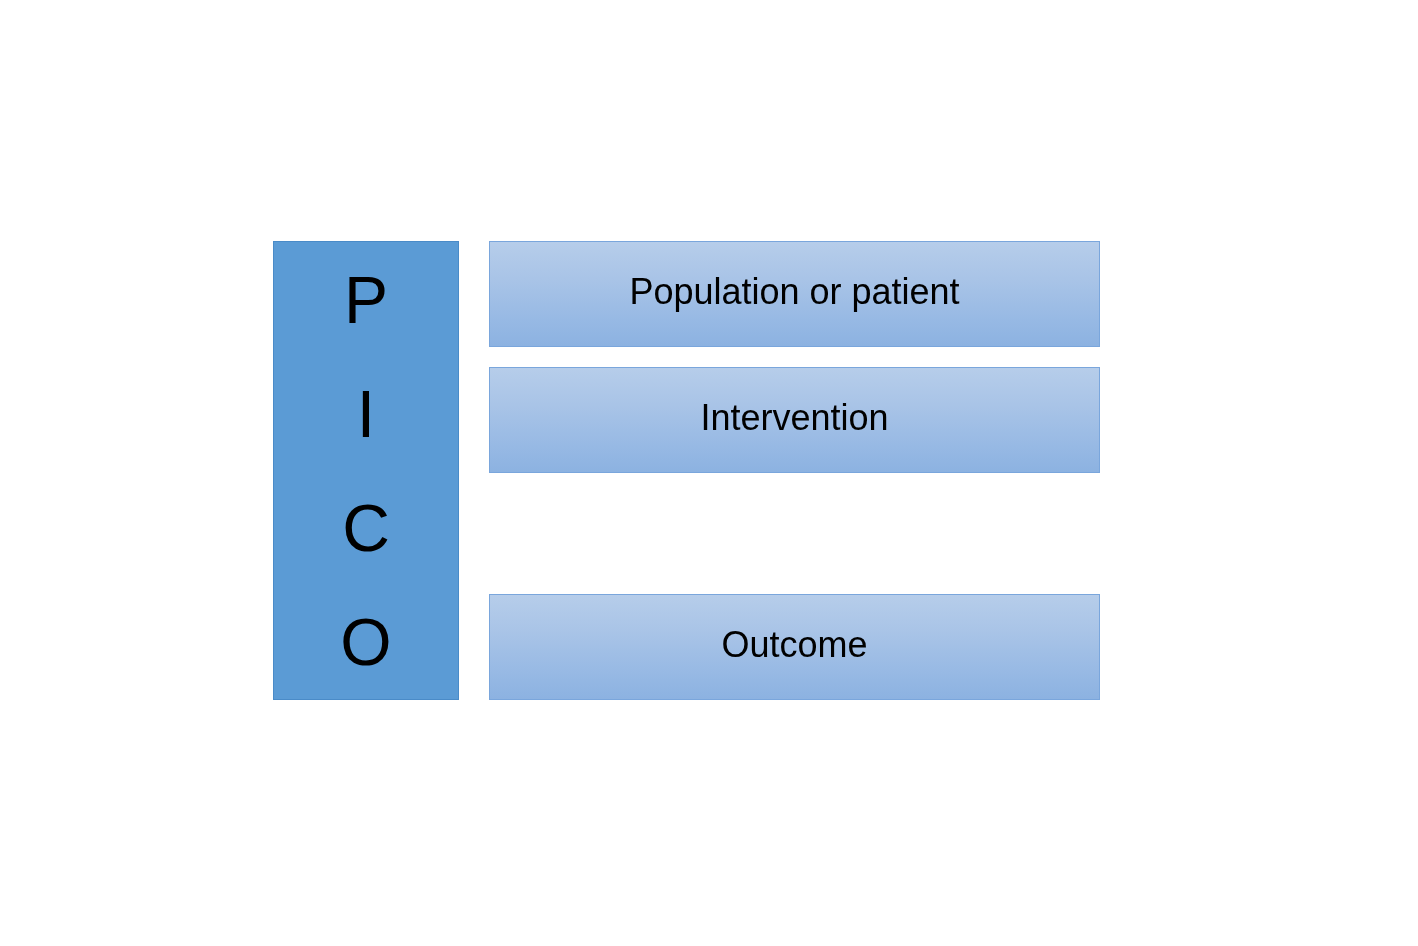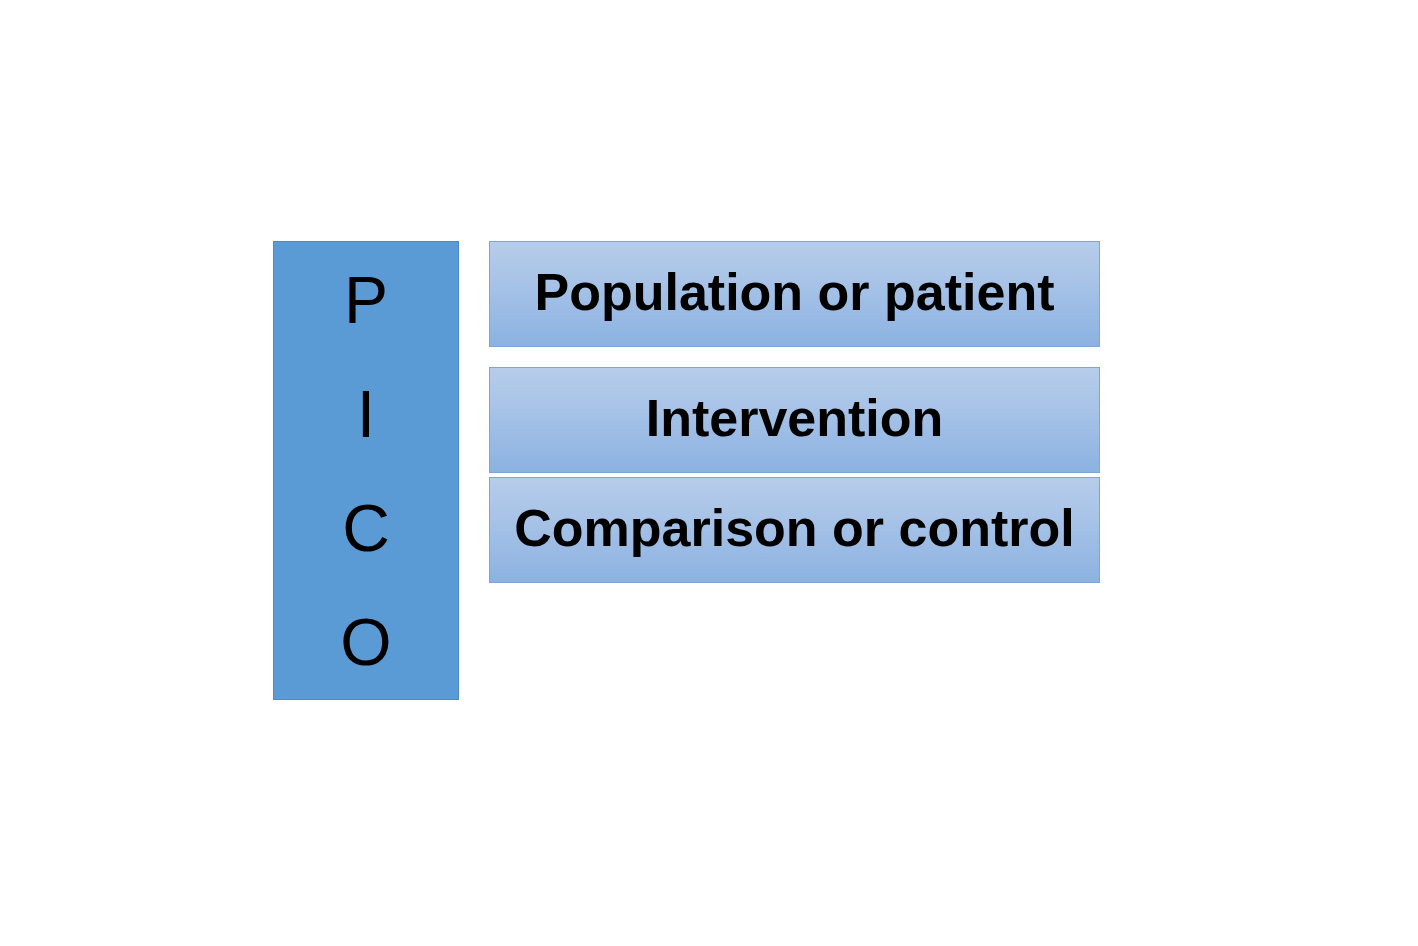--- a/index.html
+++ b/index.html
@@ -70,23 +70,23 @@
     justify-content: center;
   }
   .bar-1 { top: 0px;   height: 106px; }
   .bar-2 { top: 126px; height: 106px; }
   .bar-3 { top: 236px; height: 106px; }
   .bar-4 { top: 353px; height: 106px; }
 
   .bar-label {
     color: #000000;
     font-family: "Liberation Sans", sans-serif;
-    font-size: 52px;
+    font-size: 36px;
     line-height: 1.05;
-    font-weight: 700;
+    font-weight: 400;
     text-align: center;
     white-space: nowrap;
     position: relative;
     top: -2px;
   }
 </style>
 </head>
 <body>
 
 <div id="diagram">
@@ -101,19 +101,19 @@
   <div class="bars">
 
     <div class="bar bar-1">
       <span class="bar-label">Population or patient</span>
     </div>
 
     <div class="bar bar-2">
       <span class="bar-label">Intervention</span>
     </div>
 
-    <div class="bar bar-3">
-      <span class="bar-label">Comparison or control</span>
+
+    <div class="bar bar-4">
+      <span class="bar-label">Outcome</span>
     </div>
-
 
   </div>
 </div>
 
 </body></html>

